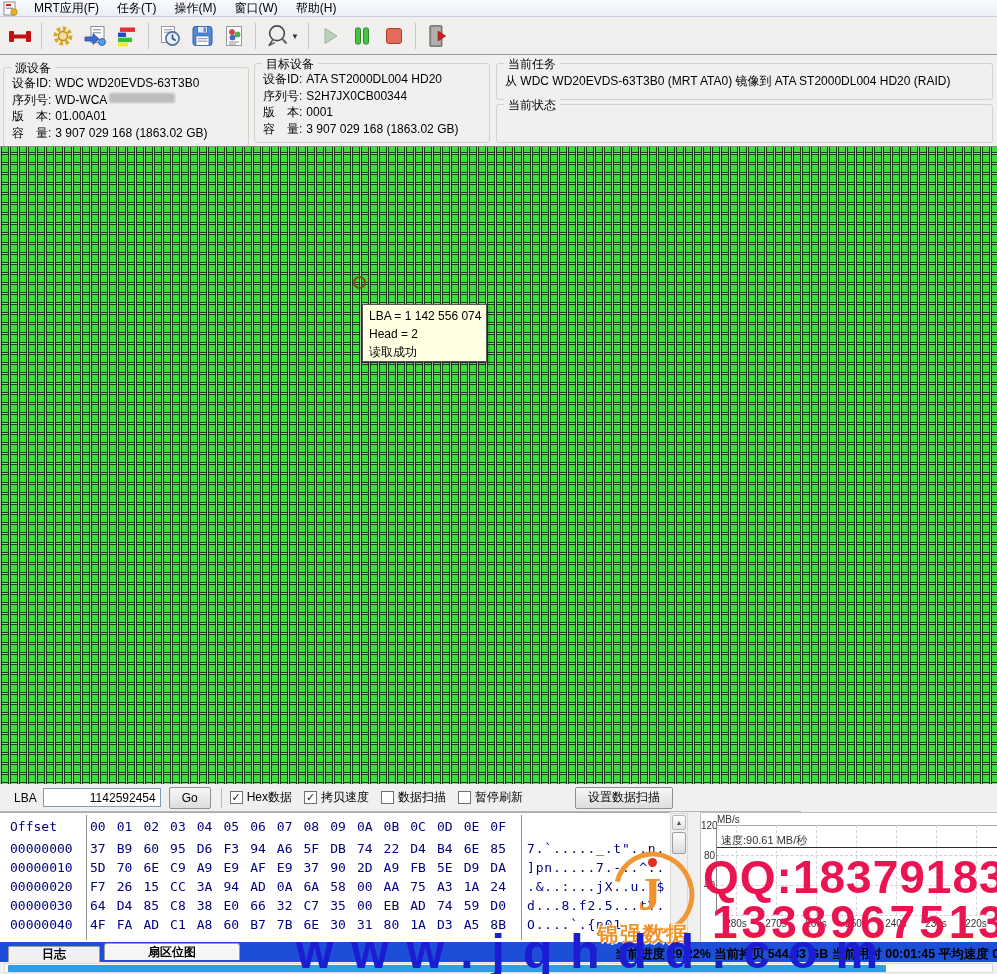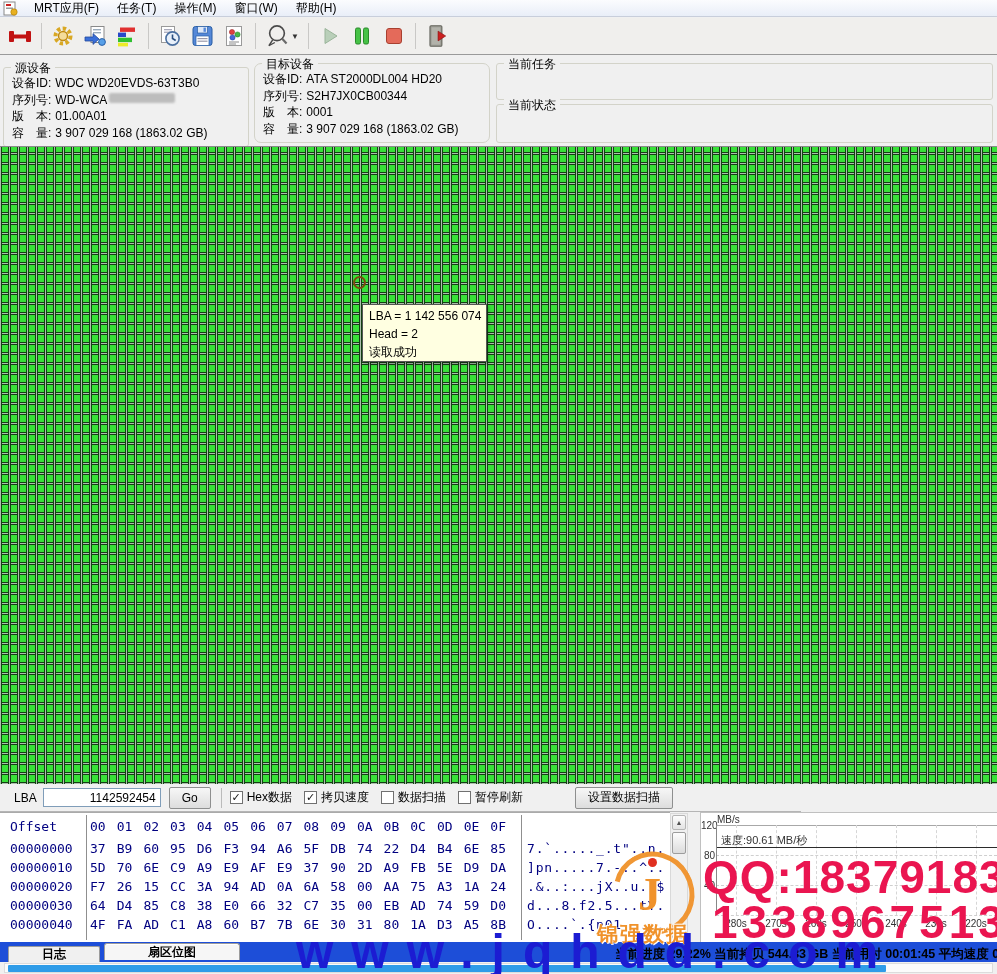--- a/index.html
+++ b/index.html
@@ -25,21 +25,21 @@
 
   
   #infopanels { position:absolute; top:55px; left:0; width:997px; height:91px; background:#f0f0f0; }
   .groupbox { position:absolute; border:1px solid #d3d3c9; border-radius:3px; font-size:12px; }
   .groupbox .gtitle { position:absolute; top:-8px; left:7px; background:#f0f0f0; padding:0 4px; }
   .devrow { display:flex; margin:0 0 1.5px 8px; line-height:15px; white-space:nowrap; }
   .devrow .lab { white-space:pre; }
   .devrow .val { margin-left:4px; white-space:nowrap; }
   .redact { display:inline-block; width:66px; height:10px; background:#bdbdbd; filter:blur(1.2px); border-radius:2px; margin-left:2px; }
   #gb-src  { left:3px;  top:12px; width:246px; height:80px; }
-  #gb-dst  { left:254px; top:8px; width:236px; height:80px;border-radius:7px; }
+  #gb-dst  { left:254px; top:8px; width:236px; height:80px; }
   #gb-task { left:496px; top:8px; width:497px; height:37px; }
   #gb-stat { left:496px; top:49px; width:497px; height:39px; }
   #gb-src .devrow:first-of-type, #gb-dst .devrow:first-of-type { margin-top:8px; }
   #task-text { margin:9px 0 0 8px; white-space:nowrap; }
   #stat-line { position:relative; margin-top:9px; height:16px; }
   #stat-state { position:absolute; left:8px; }
   #stat-lba   { position:absolute; left:112px; }
   #stat-rate  { position:absolute; left:313px; }
 
   
@@ -291,20 +291,21 @@
             <span class="val">0001</span>
           </div>
           <div class="devrow">
             <span class="lab">容　量:</span>
             <span class="val">3 907 029 168 (1863.02 GB)</span>
           </div>
         </div>
     </div>
     <div class="groupbox" id="gb-task">
       <span class="gtitle">当前任务</span>
+      <div id="task-text">从 WDC WD20EVDS-63T3B0 (MRT ATA0) 镜像到 ATA ST2000DL004 HD20 (RAID)</div>
     </div>
     <div class="groupbox" id="gb-stat">
       <span class="gtitle">当前状态</span>
     </div>
   </div>
 
   <div id="map">
     <div id="cursor-ring"></div>
     <div id="map-tooltip">
       <div>LBA = 1 142 556 074</div>

